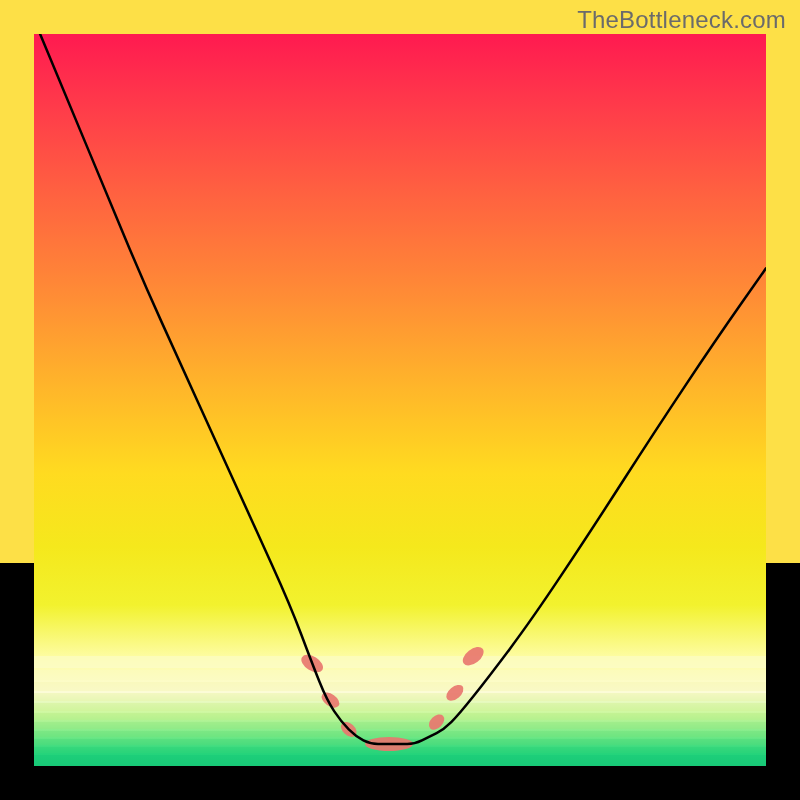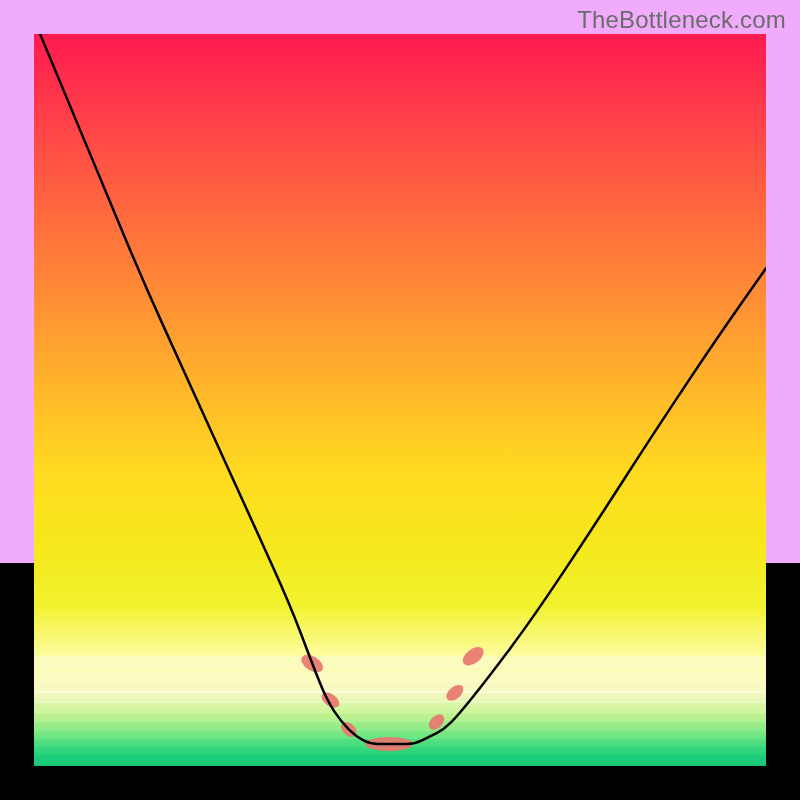--- a/index.html
+++ b/index.html
@@ -10,21 +10,21 @@
     background: #000;
     overflow: hidden;
     font-family: Arial, Helvetica, sans-serif;
   }
   .frame {
     position: absolute;
     left: 0;
     top: 0;
     width: 800px;
     height: 563px;
-    background: #f0abfc;
+    background: #fde047;
   }
   .plot {
     position: absolute;
     left: 34px;
     top: 34px;
     width: 732px;
     height: 732px;
     overflow: hidden;
   }
   .gradient {

